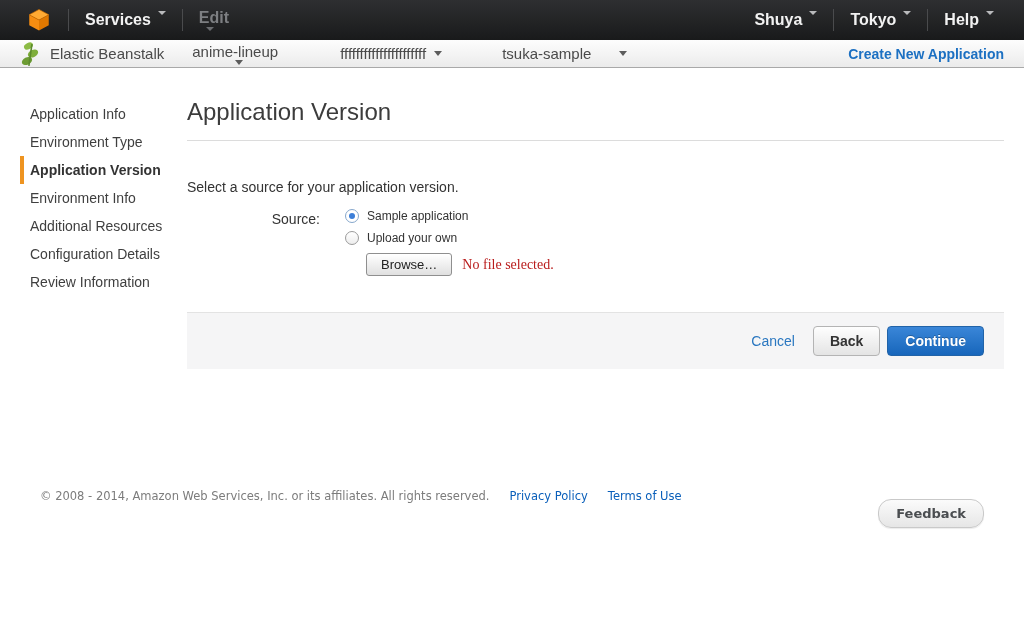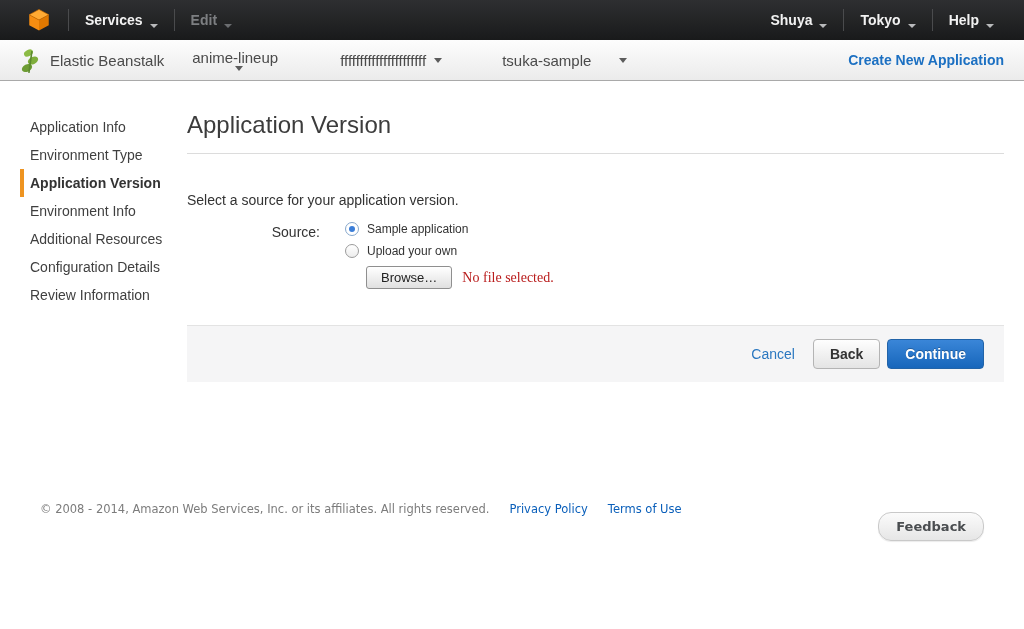--- a/index.html
+++ b/index.html
@@ -15,28 +15,28 @@
   .top-nav {
     height:40px;
     background:linear-gradient(#2e2f31,#191a1b);
     display:flex; align-items:center;
     color:#fff;
   }
   .top-nav .left { display:flex; align-items:center; padding-left:26px; }
   .top-nav .right { display:flex; align-items:center; margin-left:auto; padding-right:30px; }
   .aws-cube { width:26px; height:26px; display:block; }
   .tn-sep { width:1px; height:22px; background:#4a4b4d; margin:0 16px; }
-  .tn-item { font-size:14px; font-weight:bold; color:#f2f2f2; display:flex; align-items:flex-end; cursor:pointer; }
-  .tn-item.dim { color:#7d7f82; }
+  .tn-item { font-size:16px; font-weight:bold; color:#f2f2f2; display:flex; align-items:flex-start; cursor:pointer; }
+  .tn-item.dim { color:#7d7f82;flex-direction:column; }
   .tn-item .caret-dn { margin-left:7px; border-left:4px solid transparent; border-right:4px solid transparent; border-top:4px solid #b9babc; width:0; height:0; display:inline-block; }
   .tn-item.dim .caret-dn { border-top-color:#6b6d70; }
 
   
   .sub-nav {
-    height:41px;
+    height:28px;
     background:linear-gradient(#fdfdfd,#ebebeb);
     border-bottom:1px solid #a9a9a9;
     display:flex; align-items:center;
     padding:0 20px;
   }
   .bean-icon { width:22px; height:27px; margin-right:8px; }
   .product-name { font-size:15px; color:#4a4a4a; }
   .sn-dropdown { display:flex; align-items:center; font-size:15px; color:#4a4a4a; cursor:pointer; }
   .sn-dropdown .caret-dn { margin-left:8px; border-left:4.5px solid transparent; border-right:4.5px solid transparent; border-top:5px solid #5c5c5c; width:0; height:0; display:inline-block; }
   .sn-dd-1 { margin-left:28px;flex-direction:column; }

